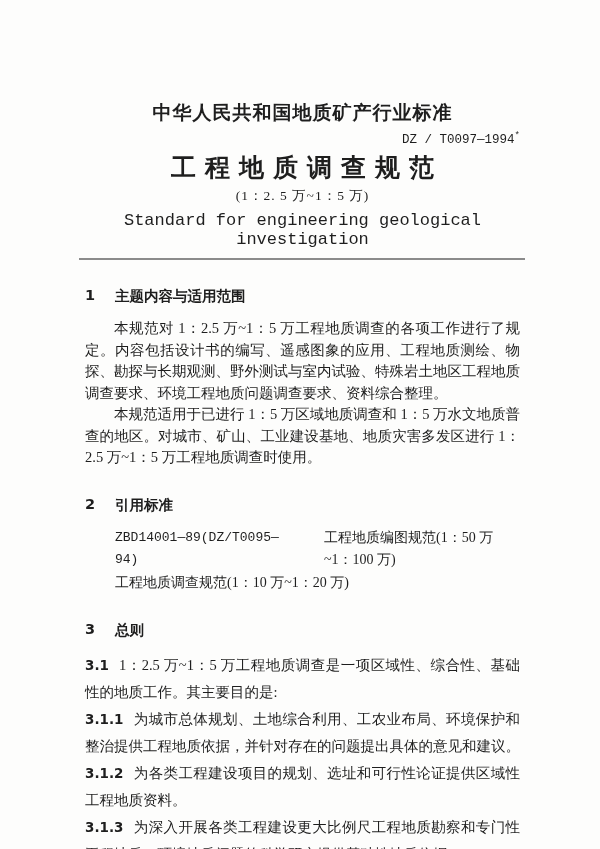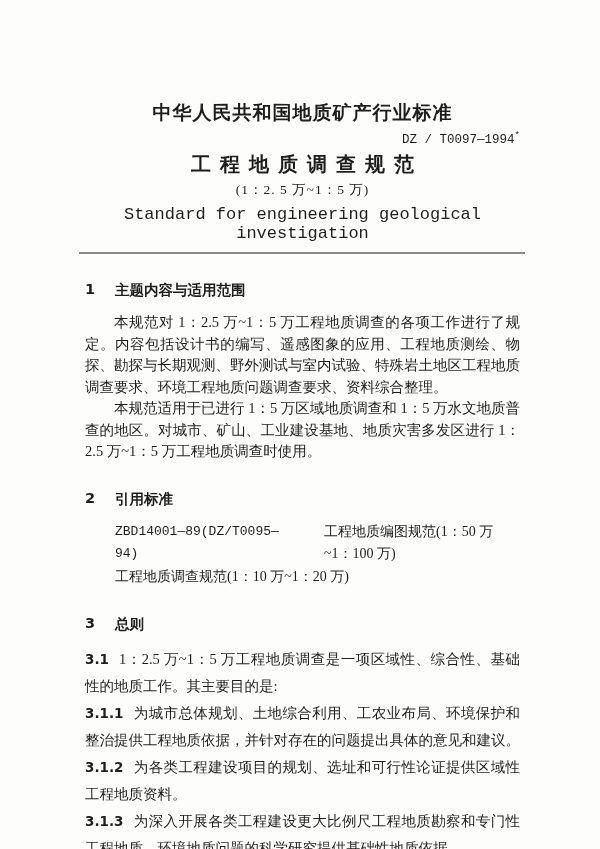--- a/index.html
+++ b/index.html
@@ -28,21 +28,21 @@
   .code-line {
     text-align: right;
     font-family: "Liberation Mono", "DejaVu Sans Mono", monospace;
     font-size: 12.5px;
     margin-top: 5px;
   }
   .code-line sup { font-size: 9px; }
   .doc-title {
     text-align: center;
     font-weight: bold;
-    font-size: 20px;
+    font-size: 25px;
     letter-spacing: 9px;
     margin-top: 4px;
     text-indent: 9px; 
   }
   .scale-note {
     text-align: center;
     font-size: 13.5px;
     margin-top: 3px;
     letter-spacing: 1px;
   }

